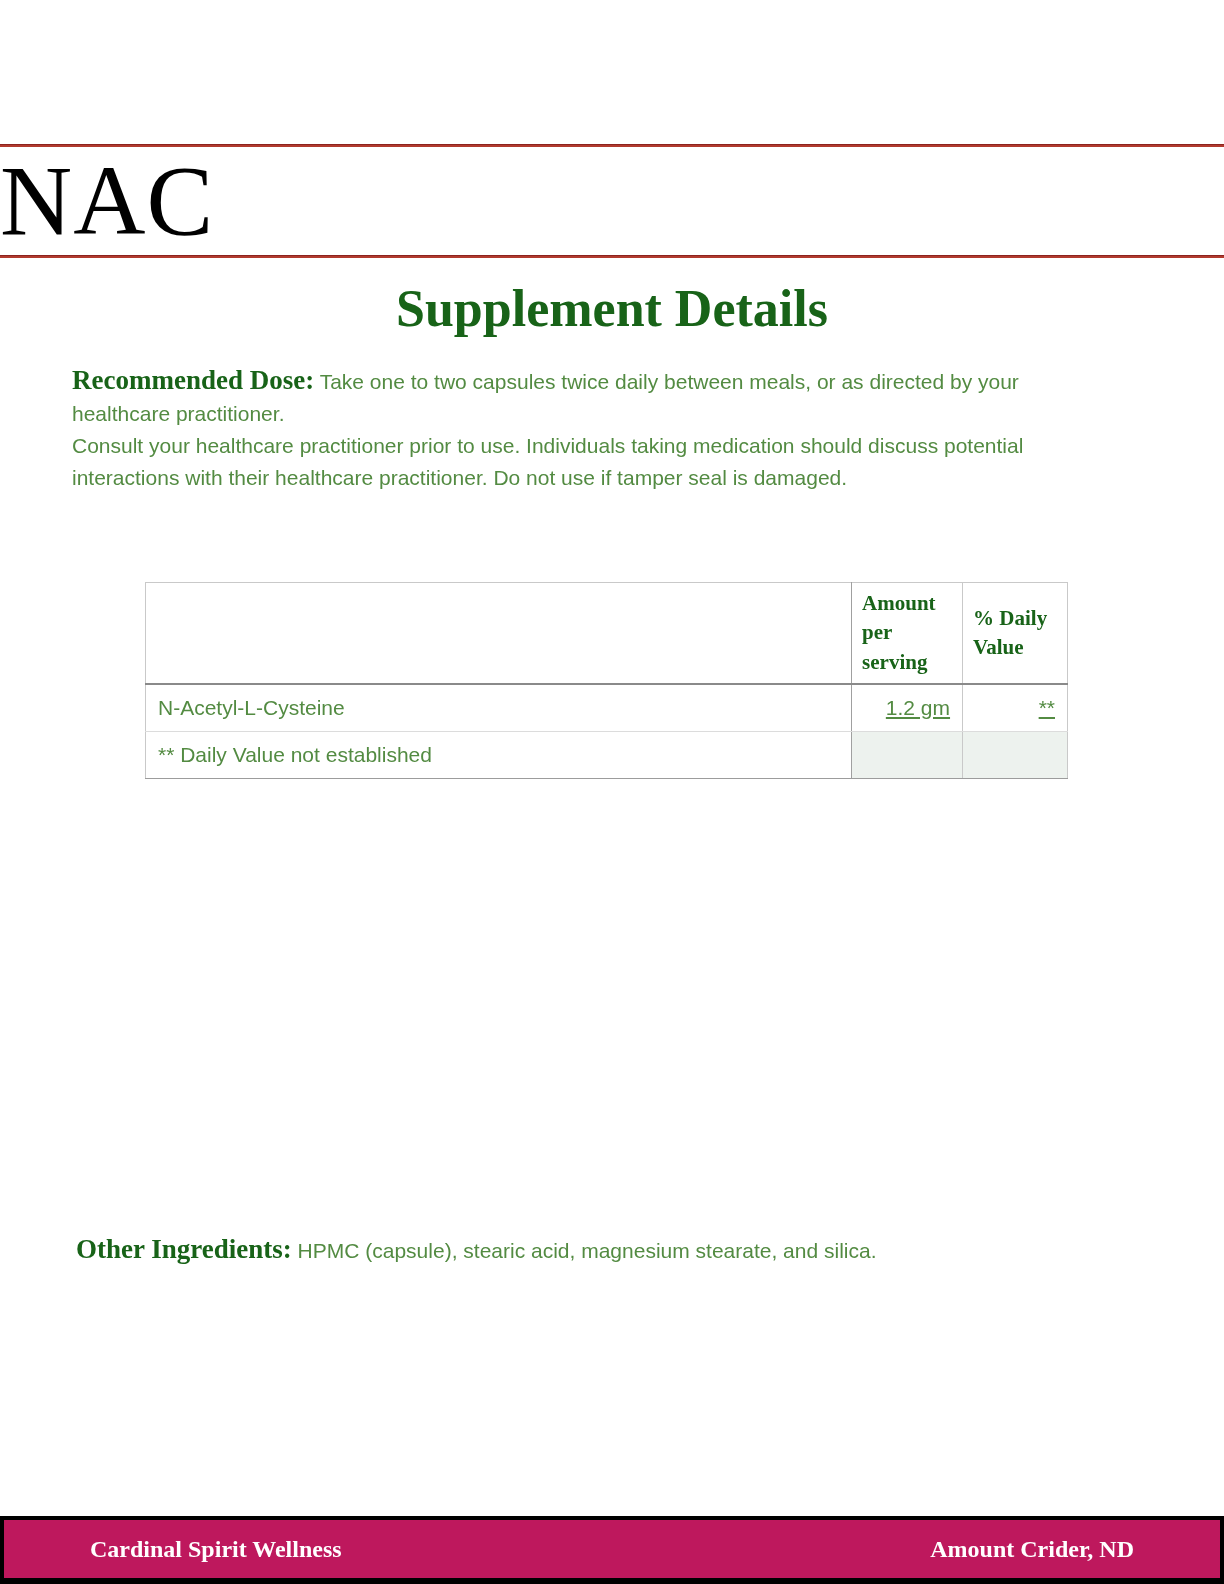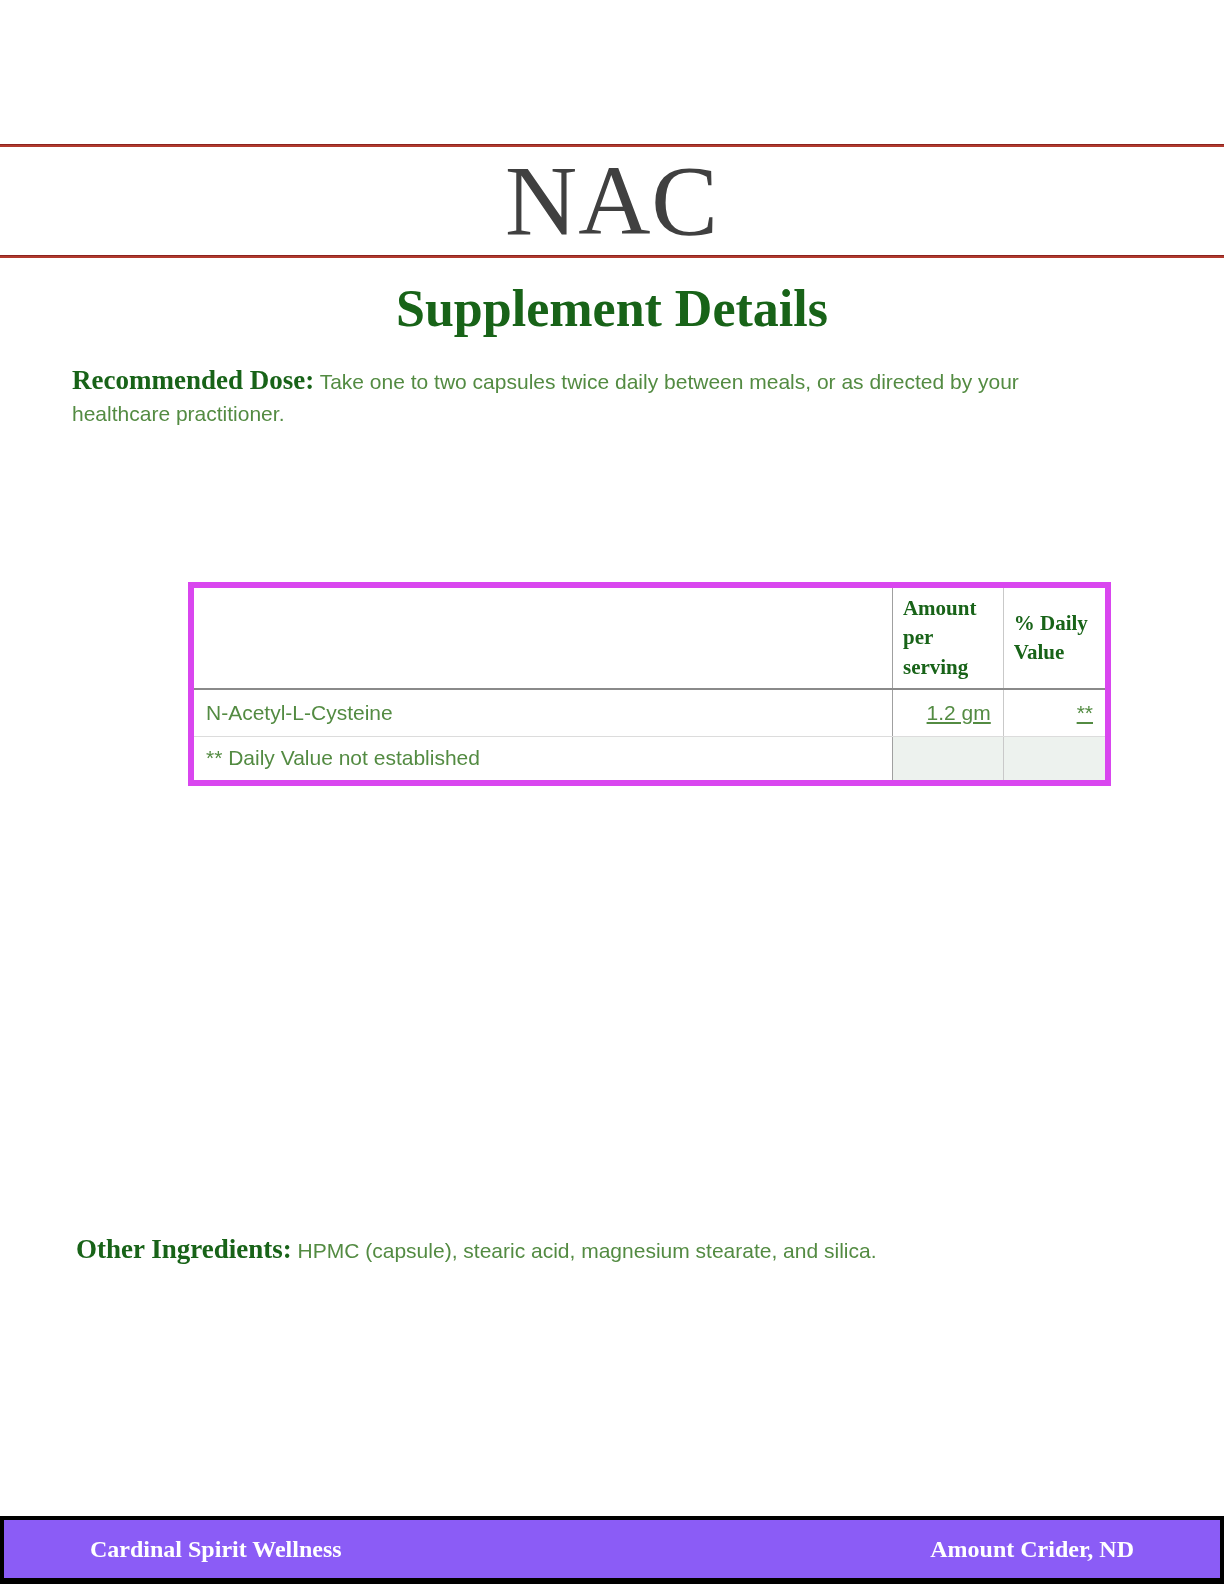--- a/index.html
+++ b/index.html
@@ -17,24 +17,23 @@
     position: absolute; left: 0; right: 0;
     height: 3px; background: #b13a2e;
     border-top: 1px solid #8c241f;
   }
   .rule-top { top: 144px; }
   .rule-mid { top: 255px; }
 
   .nac-title {
     position: absolute; top: 148px; left: 0; width: 100%;
     height: 108px; line-height: 106px;
-    text-align: center;
     font-family: "Liberation Serif", "DejaVu Serif", serif;
     font-size: 100px; font-weight: 400;
-    color: #404040;
+    color: #000000;
     letter-spacing: 1px;
   }
 
   .subtitle {
     position: absolute; top: 279px; left: 0; width: 100%;
     text-align: center;
     font-family: "Liberation Serif", "DejaVu Serif", serif;
     font-size: 52px; font-weight: 700;
     color: #186318;
   }
@@ -53,21 +52,21 @@
   
   .facts-table {
     position: absolute; top: 582px; left: 145px;
     width: 923px;
     border-collapse: collapse;
     background: #ffffff;
   }
   .facts-table th, .facts-table td {
     border: 1px solid #c9c9c9;
   }
-  .facts-table { border: 6px solid #d946ef; margin-left: 43px; }
+  .facts-table { border: 1px solid #d946ef; }
   .facts-table th {
     height: 64px;
     padding: 6px 10px;
     text-align: left; vertical-align: middle;
     font-family: "Liberation Serif", "DejaVu Serif", serif;
     font-size: 21px; font-weight: 700; color: #186318;
     line-height: 1.4;
     border-bottom: 2px solid #8a8a8a;
     background: #ffffff;
   }
@@ -91,40 +90,41 @@
   }
 
   
   .footer {
     position: absolute; left: 0; bottom: 0;
     width: 100%; height: 68px;
     background: #000000;
   }
   .footer-inner {
     position: absolute; top: 4px; left: 4px; right: 4px; bottom: 6px;
-    background: #8b5cf6;
+    background: #be185d;
     display: flex; align-items: center; justify-content: space-between;
     padding: 0 86px;
     font-family: "Liberation Serif", "DejaVu Serif", serif;
     font-size: 24px; font-weight: 600; color: #ffffff;
   }
 </style>
 </head>
 <body>
 
 <div class="rule rule-top"></div>
 
 <div class="nac-title">NAC</div>
 
 <div class="rule rule-mid"></div>
 
 <div class="subtitle">Supplement Details</div>
 
 <div class="dose-block">
   <p><span class="serif-label">Recommended Dose:</span> <span>Take one to two capsules twice daily between meals, or as directed by your healthcare practitioner.</span></p>
+  <p>Consult your healthcare practitioner prior to use. Individuals taking medication should discuss potential interactions with their healthcare practitioner. Do not use if tamper seal is damaged.</p>
 </div>
 
 <table class="facts-table">
   <colgroup>
     <col style="width:707px">
     <col style="width:111px">
     <col style="width:105px">
   </colgroup>
   <thead>
     <tr>

